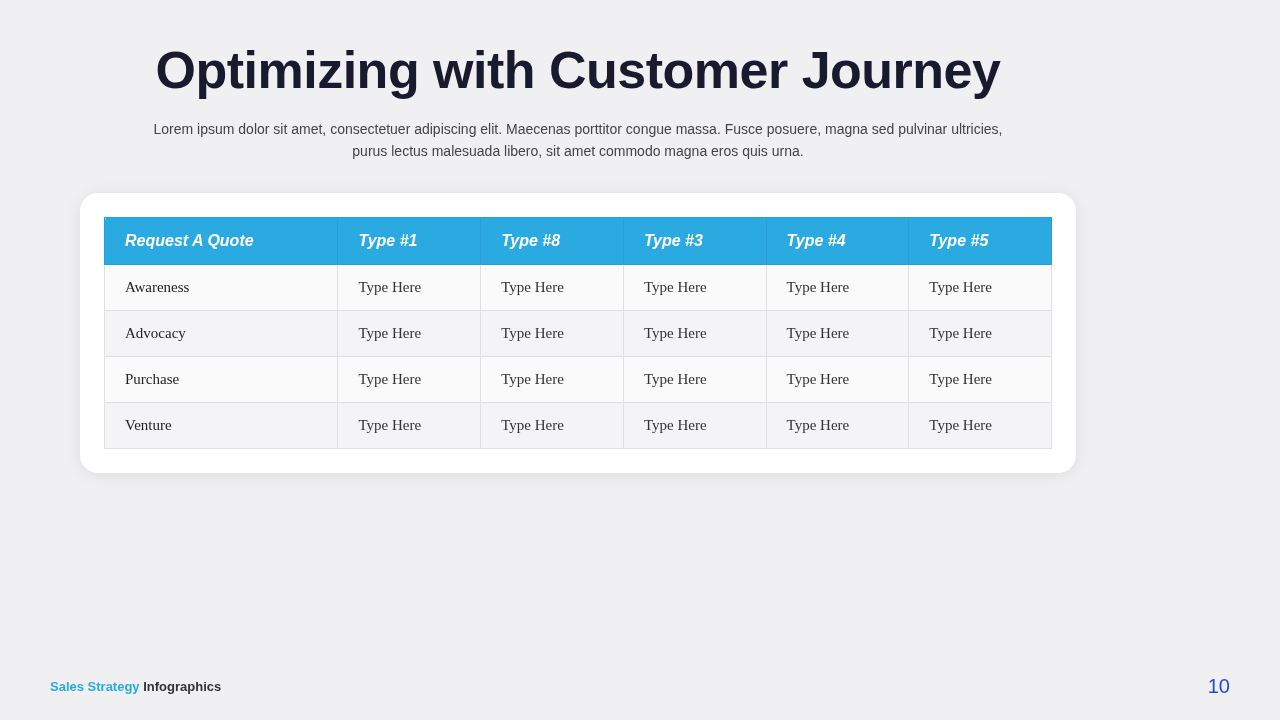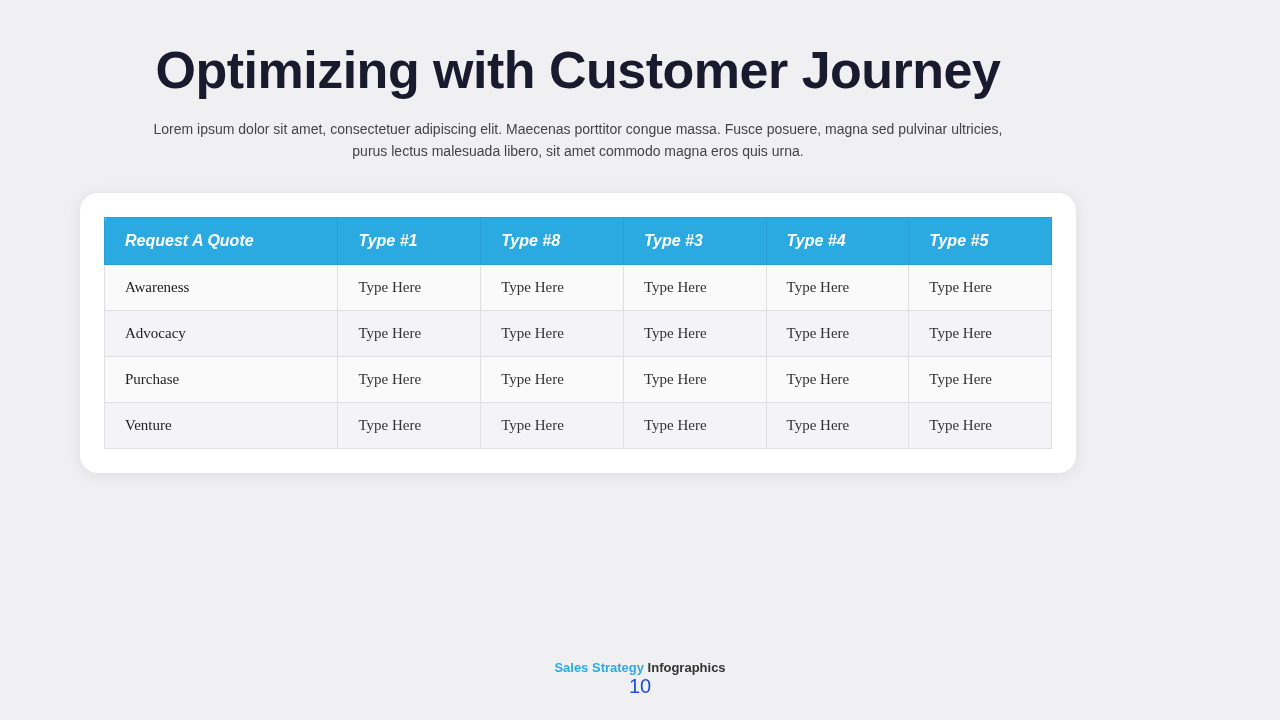--- a/index.html
+++ b/index.html
@@ -94,21 +94,20 @@
     }
 
     .footer {
       position: absolute;
       bottom: 22px;
       left: 50px;
       right: 50px;
       display: flex;
       justify-content: space-between;
       align-items: center;
-      flex-direction: column;
     }
 
     .footer-brand {
       font-size: 13px;
     }
 
     .footer-brand .brand-blue {
       color: #2baae2;
       font-weight: 600;
     }

